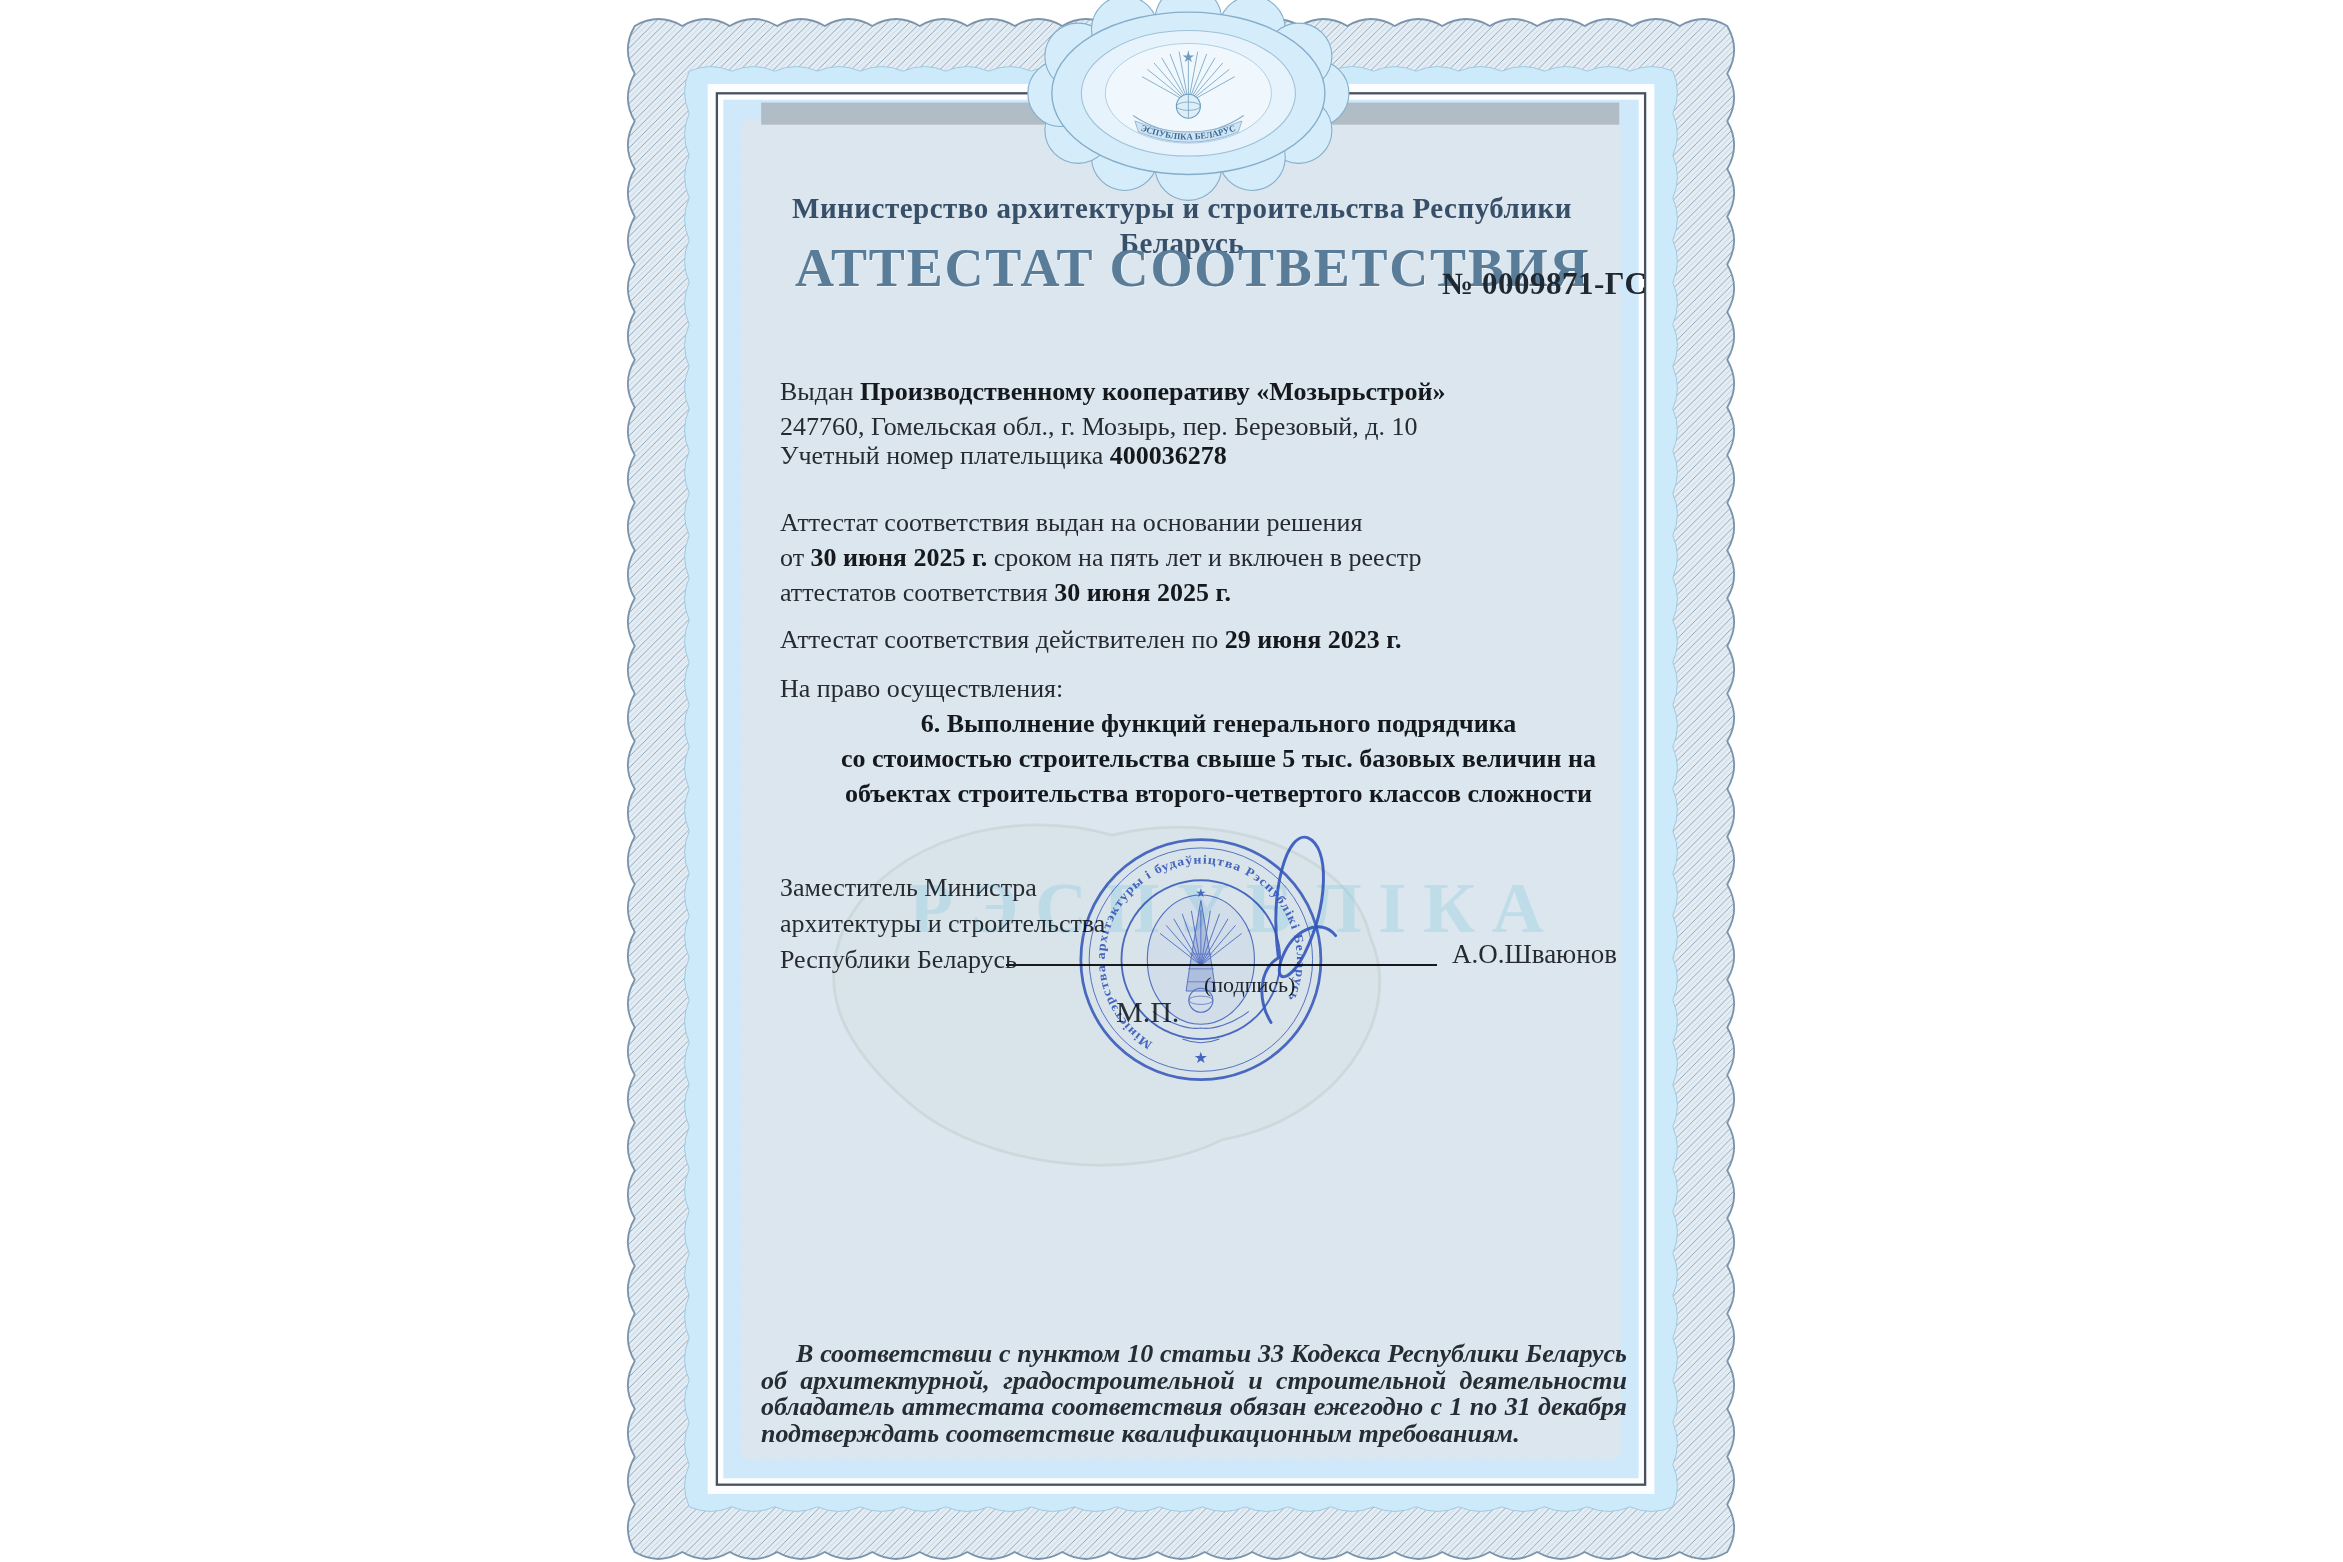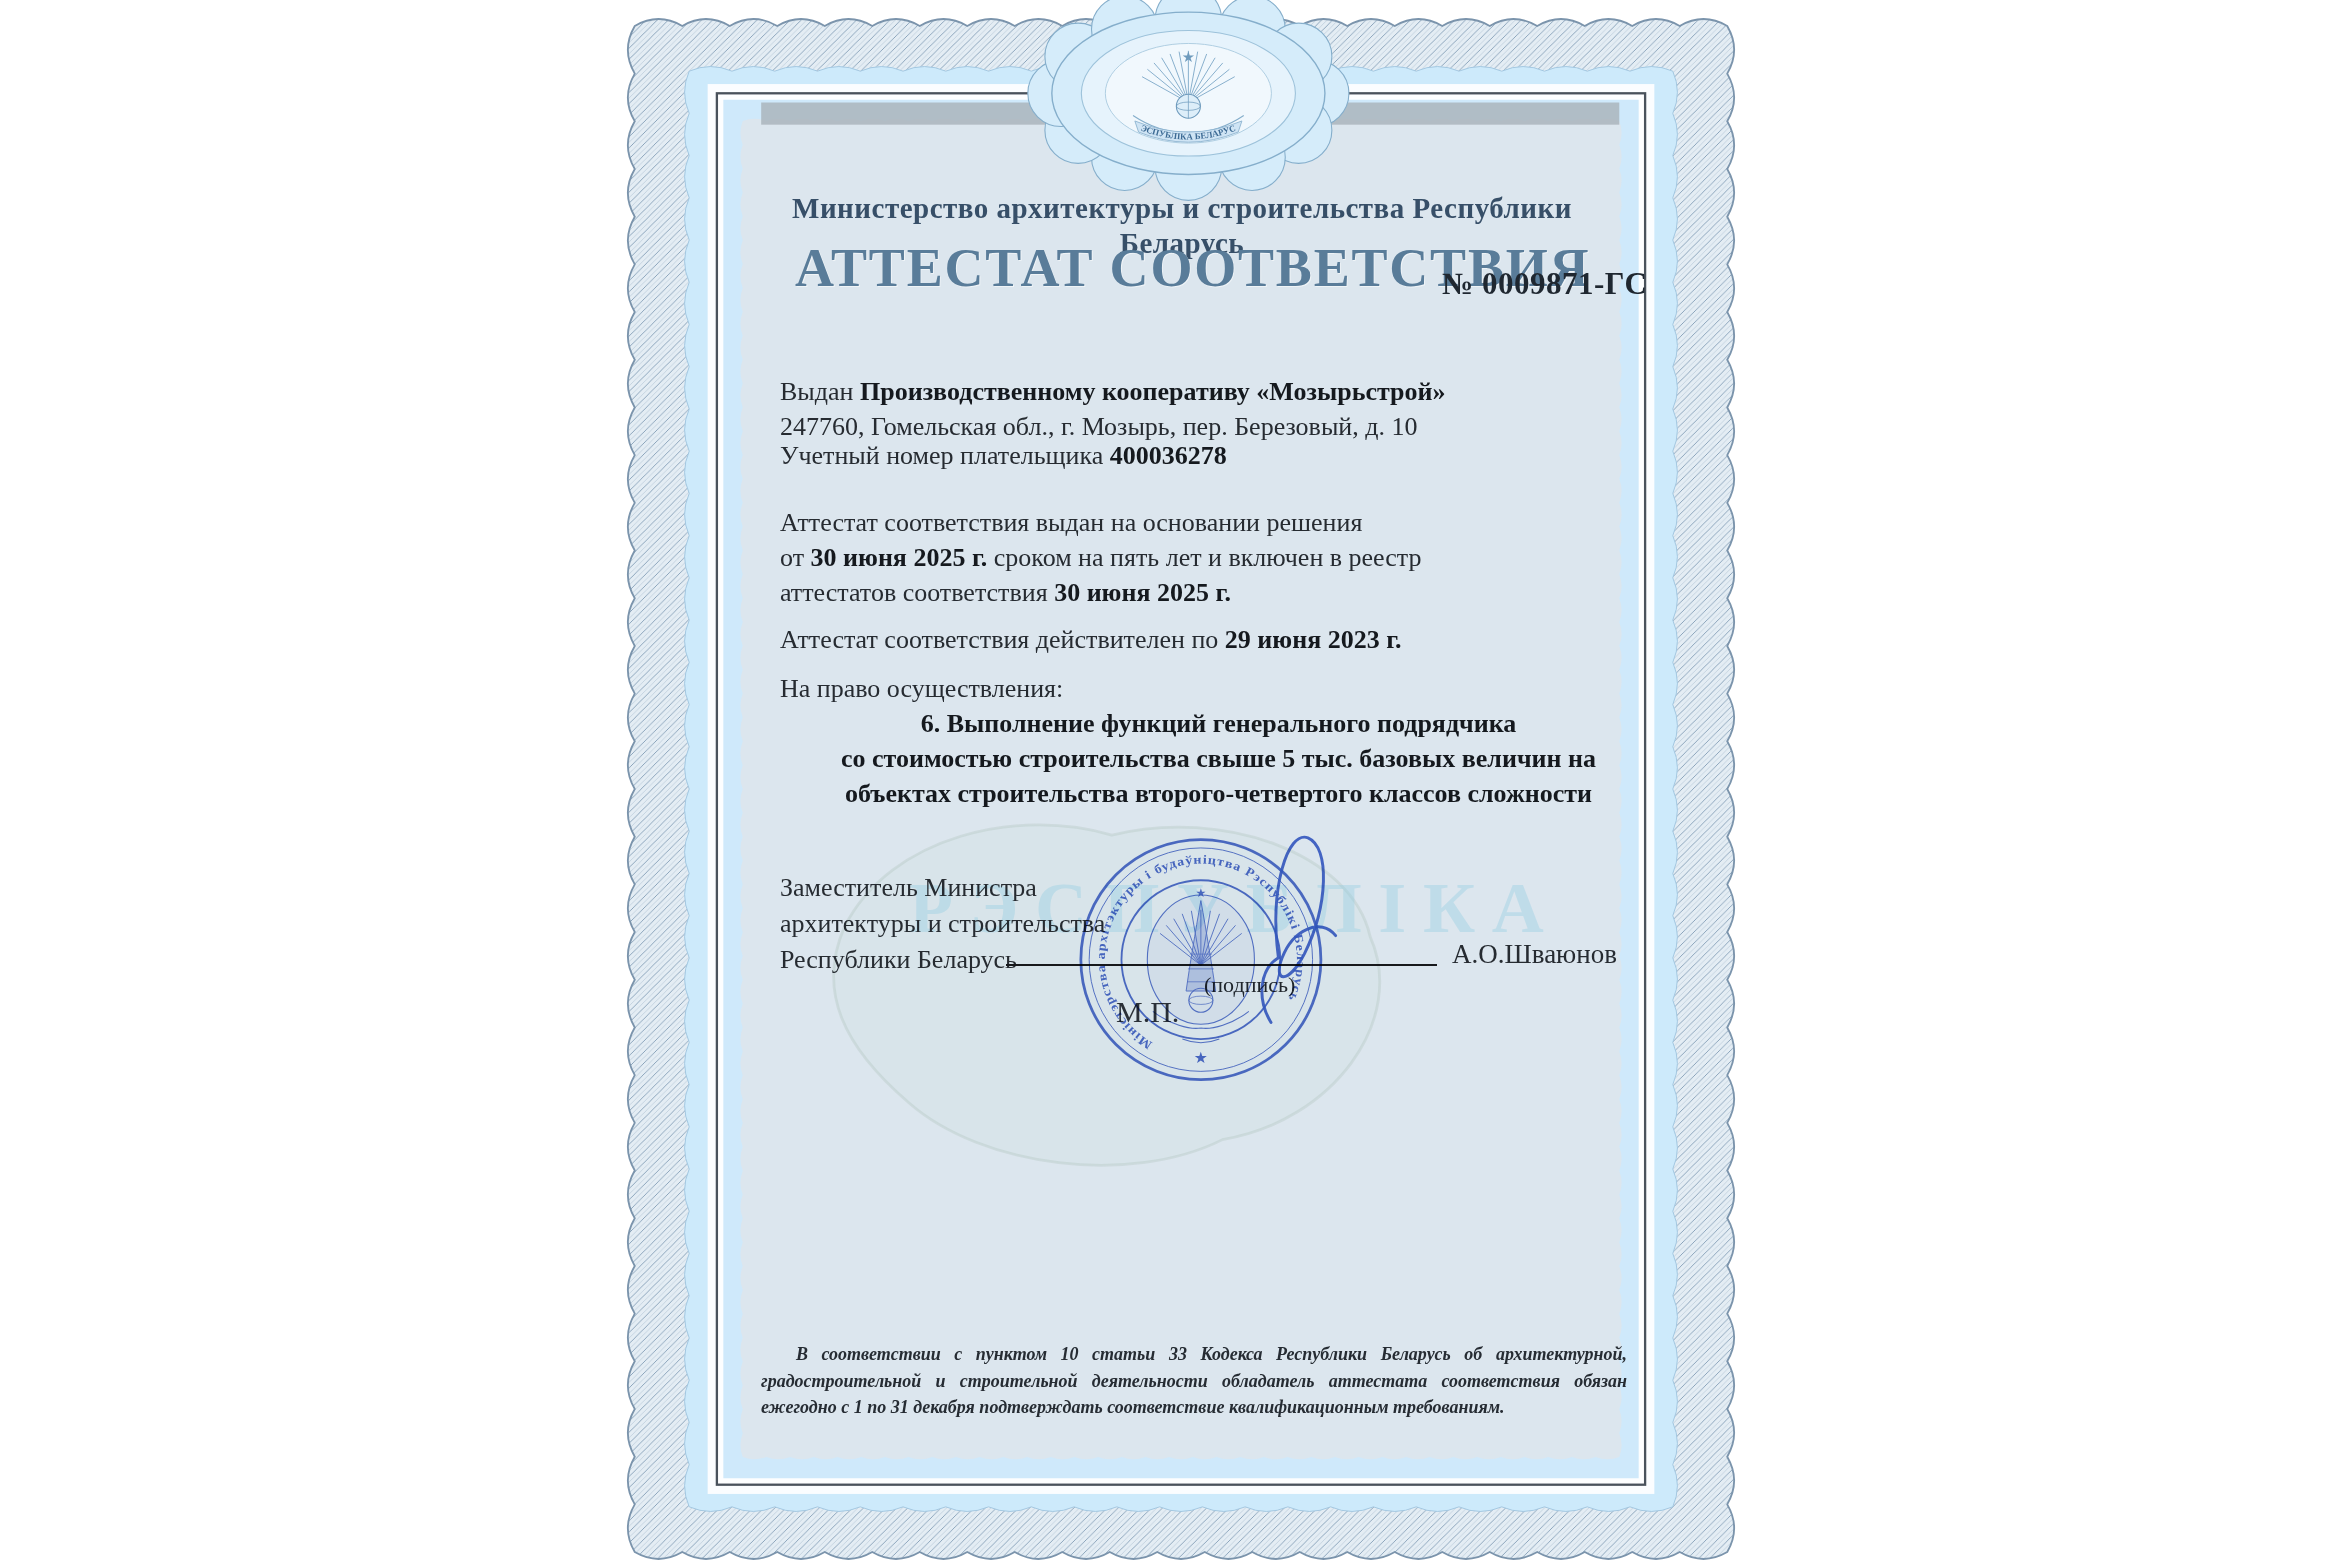--- a/index.html
+++ b/index.html
@@ -37,21 +37,21 @@
   .sig-line  { position:absolute; top:941px; left:374px; width:431px; height:1.8px; background:#17191c; z-index:2; }
   .sig-caption { top:949px; left:572px; font-size:22px; line-height:26px; color:#20262c; }
   .seal-mark { top:971px; left:484px; font-size:30px; color:#2a3037; }
   .watermark {
     position:absolute; top:844px; left:277px; z-index:1; white-space:nowrap;
     font-size:72px; font-weight:bold; letter-spacing:16.6px;
     color:rgba(144,206,226,.38);
   }
   .footer-note {
     top:1318px; left:129px; width:866px;
-    font-size:18px; line-height:26.6px; font-style:italic; font-weight:600;
+    font-size:26px; line-height:26.6px; font-style:italic; font-weight:600;
     text-align:justify; text-indent:35px; color:#262c33;
   }
   .stamp-wrap { position:absolute; left:399px; top:786px; width:517px; height:305px; z-index:3; mix-blend-mode:multiply; }
 </style>
 </head>
 <body>
 
 <div class="cert">
 
   <svg class="frame" width="1098" height="1532" viewBox="0 0 1190 1660">

